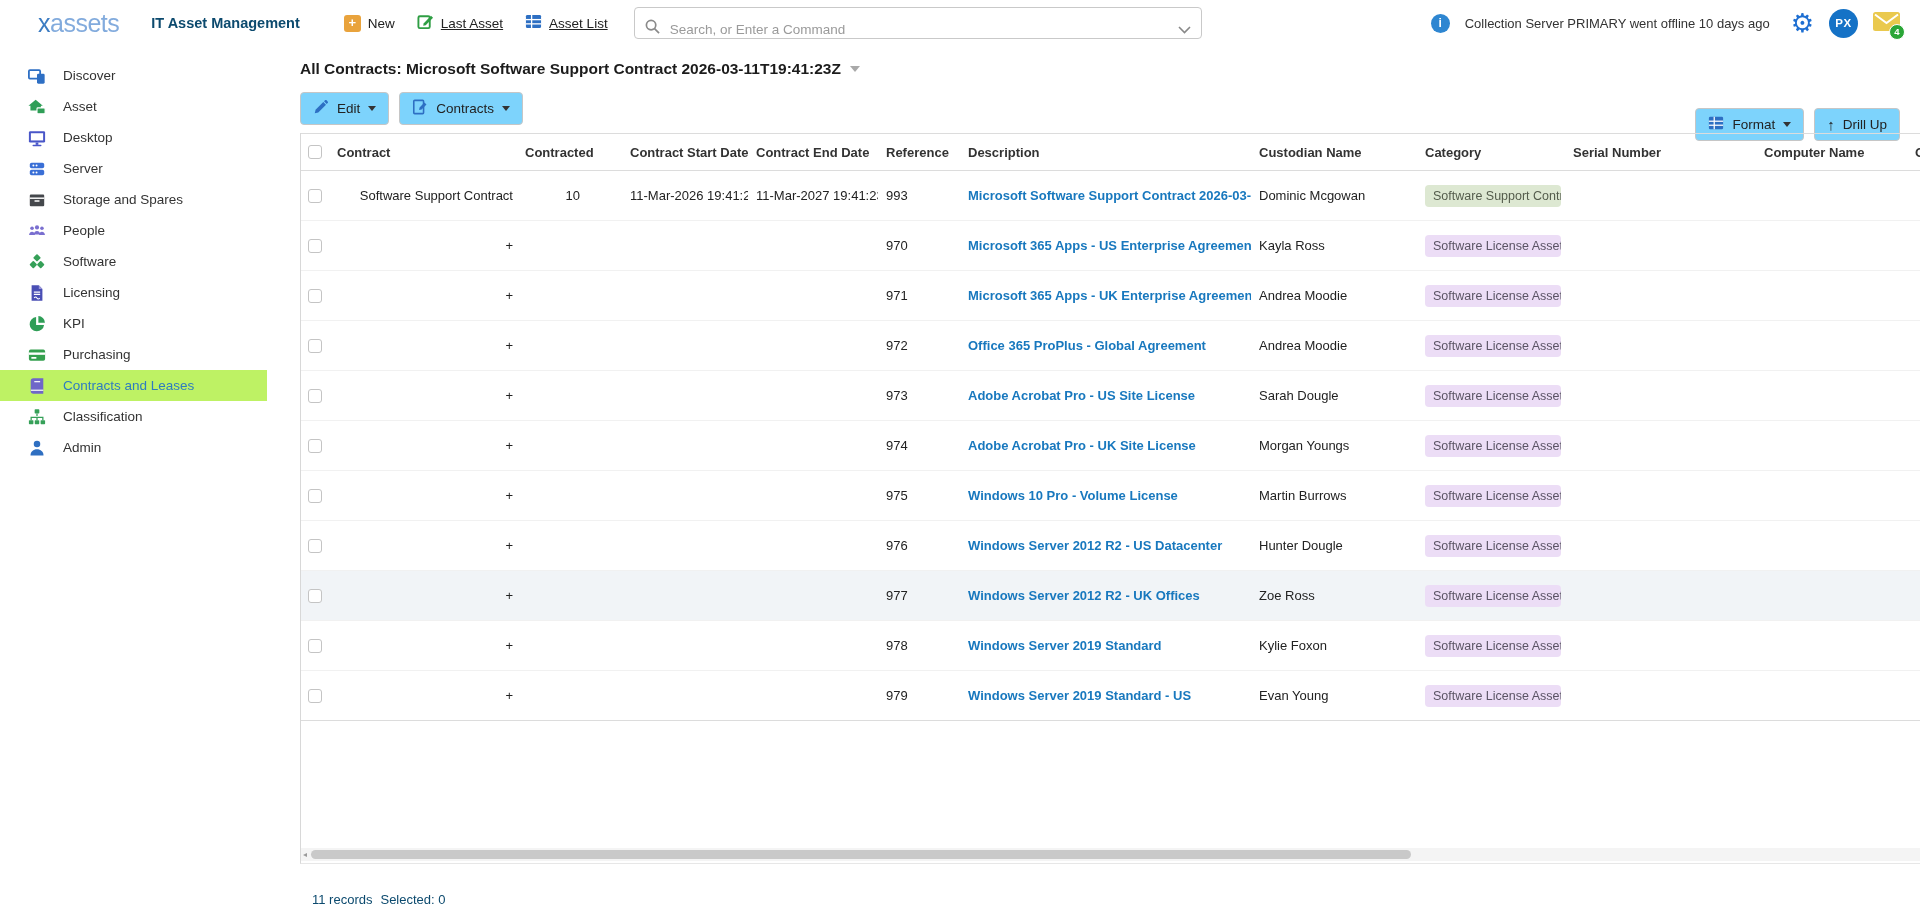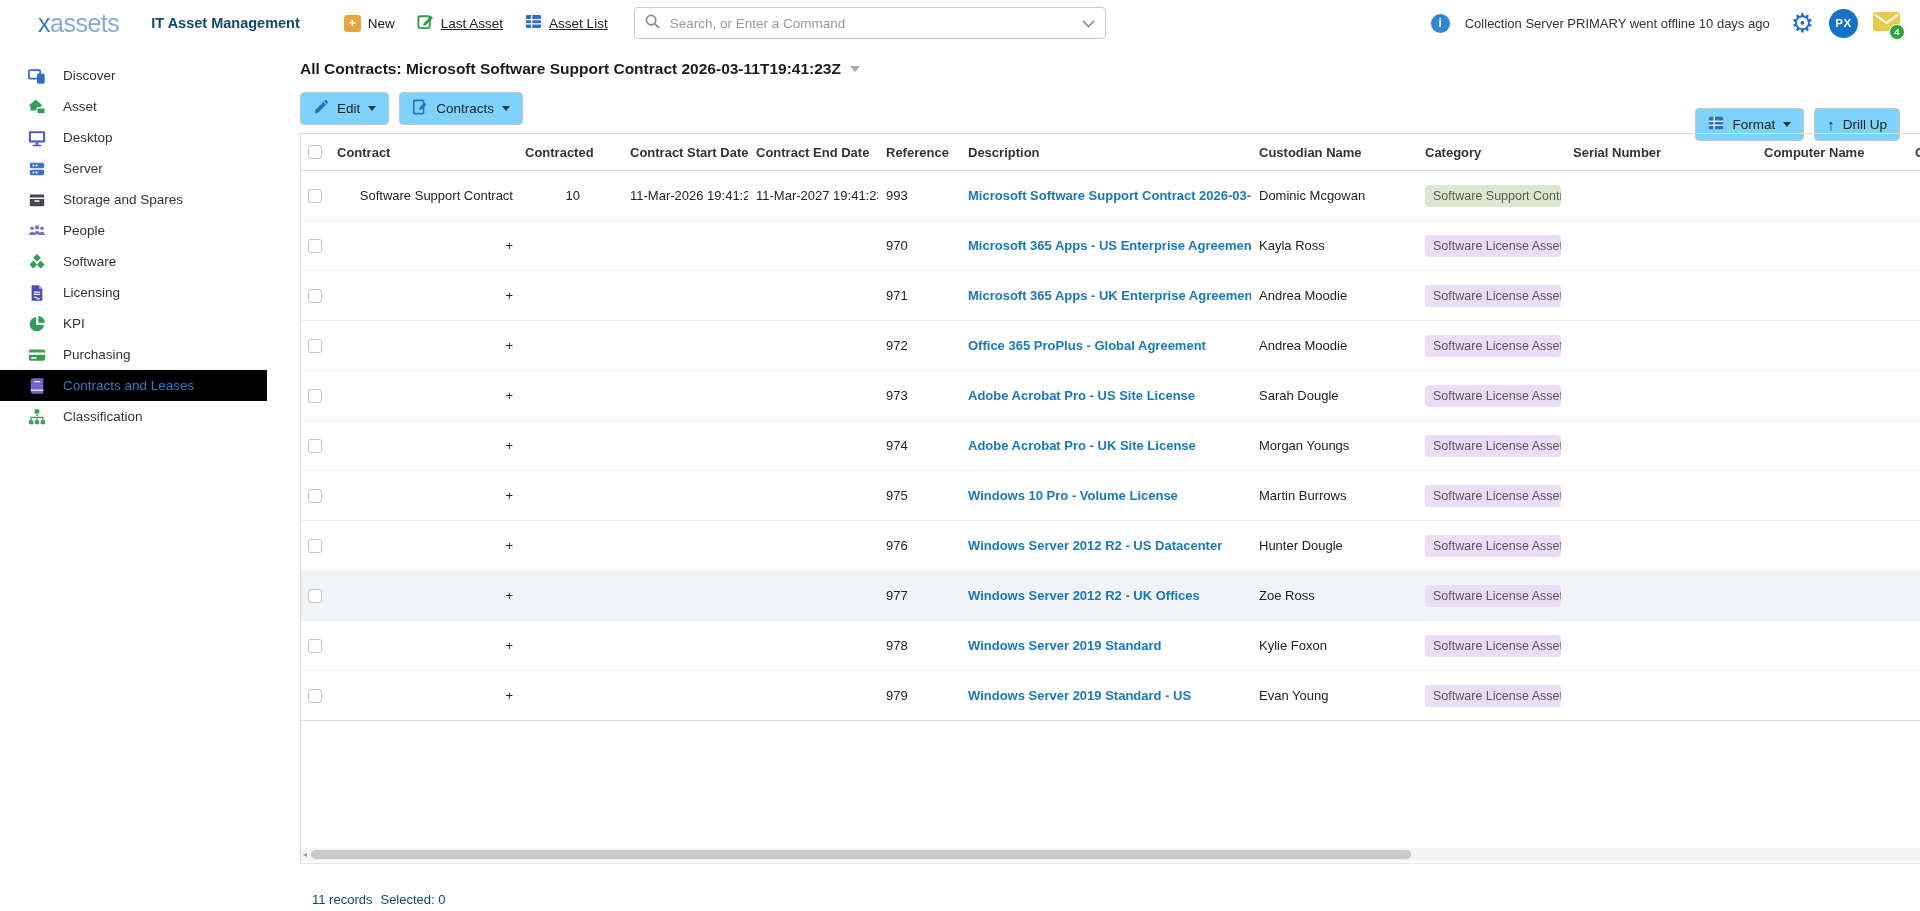--- a/index.html
+++ b/index.html
@@ -8,43 +8,43 @@
 
   
   .topbar { display:flex; align-items:center; height:46px; padding-left:38px; padding-right:20px; background:#fff; }
   .logo { font-size:25px; letter-spacing:-0.5px; color:#82abdd; }
   .logo b { color:#3c7cc2; font-weight:400; }
   .app-title { font-size:14.5px; font-weight:700; color:#0c4a6e; margin-left:32px; }
   .tb-act { display:flex; align-items:center; gap:7px; margin-left:44px; font-size:13.5px; color:#222; cursor:pointer; }
   .tb-act + .tb-act { margin-left:22px;text-decoration:underline; }
   .new-ic { width:17px; height:17px; border-radius:3px; background:#e9a33c; color:#fff; font-weight:700;
             font-size:13px; line-height:16px; text-align:center; }
-  .searchbox { display:flex; align-items:center; margin-left:26px; width:472px; height:32px;
-               border:1px solid #c9c9c9; border-radius:4px; padding:13px 10px; gap:8px; background:#fff; }
+  .searchbox { display:flex; align-items:flex-end; margin-left:26px; width:568px; height:32px;
+               border:1px solid #c9c9c9; border-radius:4px; padding:0 10px; gap:8px; background:#fff; }
   .searchbox input { border:none; outline:none; flex:1; font-size:13.5px; font-family:inherit; color:#333; }
   .searchbox input::placeholder { color:#9a9a9a; }
   .tb-right { margin-left:auto; display:flex; align-items:center; gap:15px; }
   .info-ic { width:19px; height:19px; border-radius:50%; background:#2e86d1; color:#fff; font-weight:700;
              font-size:12px; line-height:19px; text-align:center; }
   .notif { font-size:13px; color:#333; margin-right:6px; }
   .gear { font-size:26px; color:#1e6fd2; line-height:26px; cursor:pointer; }
   .avatar { width:29px; height:29px; border-radius:50%; background:#1572c6; color:#fff; font-size:11.5px;
             font-weight:700; display:flex; align-items:center; justify-content:center; letter-spacing:.5px; cursor:pointer; }
   .mailwrap { position:relative; cursor:pointer; }
   .mailbadge { position:absolute; right:-5px; bottom:-5px; width:16px; height:16px; border-radius:50%;
                background:#2aa637; border:1.5px solid #fff; color:#fff; font-size:9.5px; font-weight:700;
                display:flex; align-items:center; justify-content:center; }
 
   
   .app { display:flex; height:865px;gap:24px; }
   .sidebar { width:267px; padding-top:14px; flex:none; }
   .side-item { display:flex; align-items:center; height:31px; padding-left:27px; font-size:13.5px;
                color:#333; cursor:pointer; }
   .side-item .side-icon { width:19px; height:19px; margin-right:17px; display:flex; align-items:center; justify-content:center; }
-  .side-item.active { background:#000000; color:#2e7cc0; }
+  .side-item.active { background:#bef264; color:#2e7cc0; }
   .main { flex:1; padding-left:9px; overflow:hidden; position:relative; }
 
   
   .page-title { margin-top:14px; font-size:15.5px; font-weight:700; color:#1c1c1c; display:flex; align-items:center; gap:9px; }
   .tcaret { width:0; height:0; border-left:5px solid transparent; border-right:5px solid transparent;
             border-top:6px solid #a9a9a9; display:inline-block; }
   .btnrow { margin-top:14px; display:flex; align-items:center; gap:10px; position:relative; height:33px; }
   .btn { display:inline-flex; align-items:center; gap:8px; height:33px; padding:0 12px; background:#7dd3fc;
          border:1px solid #c6c6c6; border-radius:4px; font-size:13.5px; color:#222; cursor:pointer; }
   .bcaret { width:0; height:0; border-left:4px solid transparent; border-right:4px solid transparent;
@@ -273,20 +273,29 @@
             <path d="M10 6v3M3.5 13.5V10.5h13v3M10 10.5v3" stroke="#35a058" stroke-width="1.4" fill="none"></path>
             <rect x="7.4" y="1.5" width="5.2" height="4.6" rx="0.8" fill="#35a058"></rect>
             <rect x="1" y="13.5" width="5" height="4.6" rx="0.8" fill="#35a058"></rect>
             <rect x="7.5" y="13.5" width="5" height="4.6" rx="0.8" fill="#35a058"></rect>
             <rect x="14" y="13.5" width="5" height="4.6" rx="0.8" fill="#35a058"></rect>
           </svg>
         </span>
     <span class="side-label">Classification</span>
   </div>
 
+  <div class="side-item">
+    <span class="side-icon">
+          <svg width="18" height="18" viewBox="0 0 20 20" fill="#2f6fc1">
+            <circle cx="10" cy="5.6" r="3.6"></circle>
+            <path d="M2.8 18.2c0-4.1 3.2-6.7 7.2-6.7s7.2 2.6 7.2 6.7z"></path>
+          </svg>
+        </span>
+    <span class="side-label">Admin</span>
+  </div>
 </div>
 
   <div class="main">
     <div class="page-title">
       <span>All Contracts: Microsoft Software Support Contract 2026-03-11T19:41:23Z</span>
       <span class="tcaret"></span>
     </div>
 
     <div class="btnrow">
       <div class="btn">

